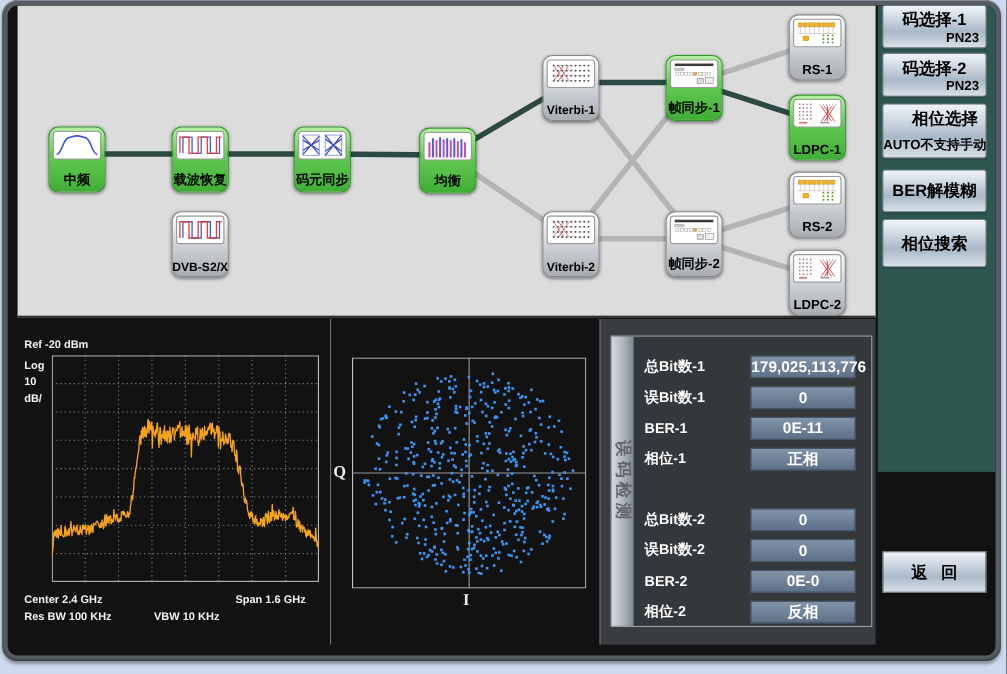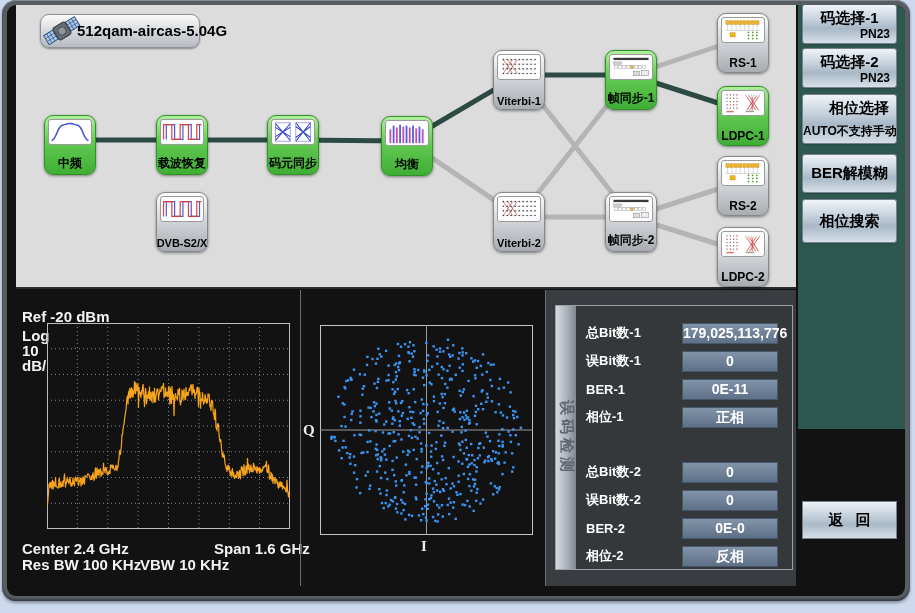--- a/index.html
+++ b/index.html
@@ -27,21 +27,21 @@
                 font-weight:bold; font-size:12px; color:#000; white-space:nowrap; }
 
   .title-btn { position:absolute; left:24px; top:9px; width:160px; height:34px; border-radius:9px;
                background:linear-gradient(180deg,#fbfbfb,#cfd3d7 60%,#b7bbc0);
                border:1px solid #8e9296; box-shadow:0 1px 2px rgba(0,0,0,.4); cursor:pointer; }
   .title-btn .sat { position:absolute; left:2px; top:-3px; width:38px; height:38px; }
   .title-btn .t-label { position:absolute; left:36px; top:7px; font-weight:bold; font-size:15px;
                         color:#000; white-space:nowrap; }
 
   
-  .spec-text { position:absolute; color:#f2f2f2; font-weight:bold; font-size:15px; white-space:nowrap; }
+  .spec-text { position:absolute; color:#f2f2f2; font-weight:bold; font-size:10px; white-space:nowrap; }
   #spectrum-svg { position:absolute; left:40px; top:318px; }
 
   .vdivider { position:absolute; top:285px; width:1px; height:296px; background:#6e6e6e; }
 
   
   #constellation-svg { position:absolute; left:313px; top:320px; }
   .axis-label { position:absolute; color:#eaeaea; font-family:"Liberation Serif","DejaVu Serif",serif;
                 font-weight:bold; font-size:15px; }
 
   
@@ -412,33 +412,20 @@
                 <rect x="14.8" y="17.9" width="1.4" height="1.4" fill="#c05050"></rect>
                 <rect x="4" y="21.5" width="8" height="1.6" fill="#d05050" opacity="0.8"></rect>
                 <path d="M25 4 V6 M28 4 V6 M31 4 V6 M34 4 V6 M37 4 V6 M40 4 V6" stroke="#888" stroke-width="0.6"></path>
                 <path d="M26 6 L36 21 M36 6 L26 21 M29 6 L39 21 M39 6 L29 21 M32 6 L32 21" stroke="#d04040" stroke-width="0.9" fill="none"></path>
                 <rect x="25" y="21.5" width="9" height="1.4" fill="#999"></rect>
               </svg>
             </div>
             <div class="node-label">LDPC-2</div>
           </div>
         </div>
-      <div class="title-btn">
-        <span class="sat" id="sat-icon"><svg viewBox="0 0 40 40">
-              <g transform="rotate(-32 20 20)">
-                <rect x="1" y="14" width="11" height="11" fill="#a9c8ec" stroke="#33517c" stroke-width="1"></rect>
-                <path d="M1 17.6 h11 M1 21.2 h11 M4.6 14 v11 M8.2 14 v11" stroke="#33517c" stroke-width="0.7"></path>
-                <rect x="28" y="14" width="11" height="11" fill="#a9c8ec" stroke="#33517c" stroke-width="1"></rect>
-                <path d="M28 17.6 h11 M28 21.2 h11 M31.6 14 v11 M35.2 14 v11" stroke="#33517c" stroke-width="0.7"></path>
-                <rect x="12.5" y="12.5" width="15" height="15" rx="2.5" fill="#676c73" stroke="#34373b" stroke-width="1"></rect>
-                <circle cx="20" cy="20" r="4.2" fill="#90959c" stroke="#44484d"></circle>
-              </g>
-            </svg></span>
-        <span class="t-label">512qam-aircas-5.04G</span>
-      </div>
     </div>
 
     <span class="spec-text" style="left:15px; top:303px;">Ref  -20 dBm</span>
     <span class="spec-text" style="left:15px; top:322px;">Log</span>
     <span class="spec-text" style="left:15px; top:337px;">10</span>
     <span class="spec-text" style="left:15px; top:352px;">dB/</span>
     <svg id="spectrum-svg" width="243" height="206">
         <line x1="30.375" y1="0" x2="30.375" y2="206" stroke="#8a8a8a" stroke-width="1" stroke-dasharray="1,3"></line>
         <line x1="0" y1="25.75" x2="243" y2="25.75" stroke="#8a8a8a" stroke-width="1" stroke-dasharray="1,3"></line>
         <line x1="60.75" y1="0" x2="60.75" y2="206" stroke="#8a8a8a" stroke-width="1" stroke-dasharray="1,3"></line>

